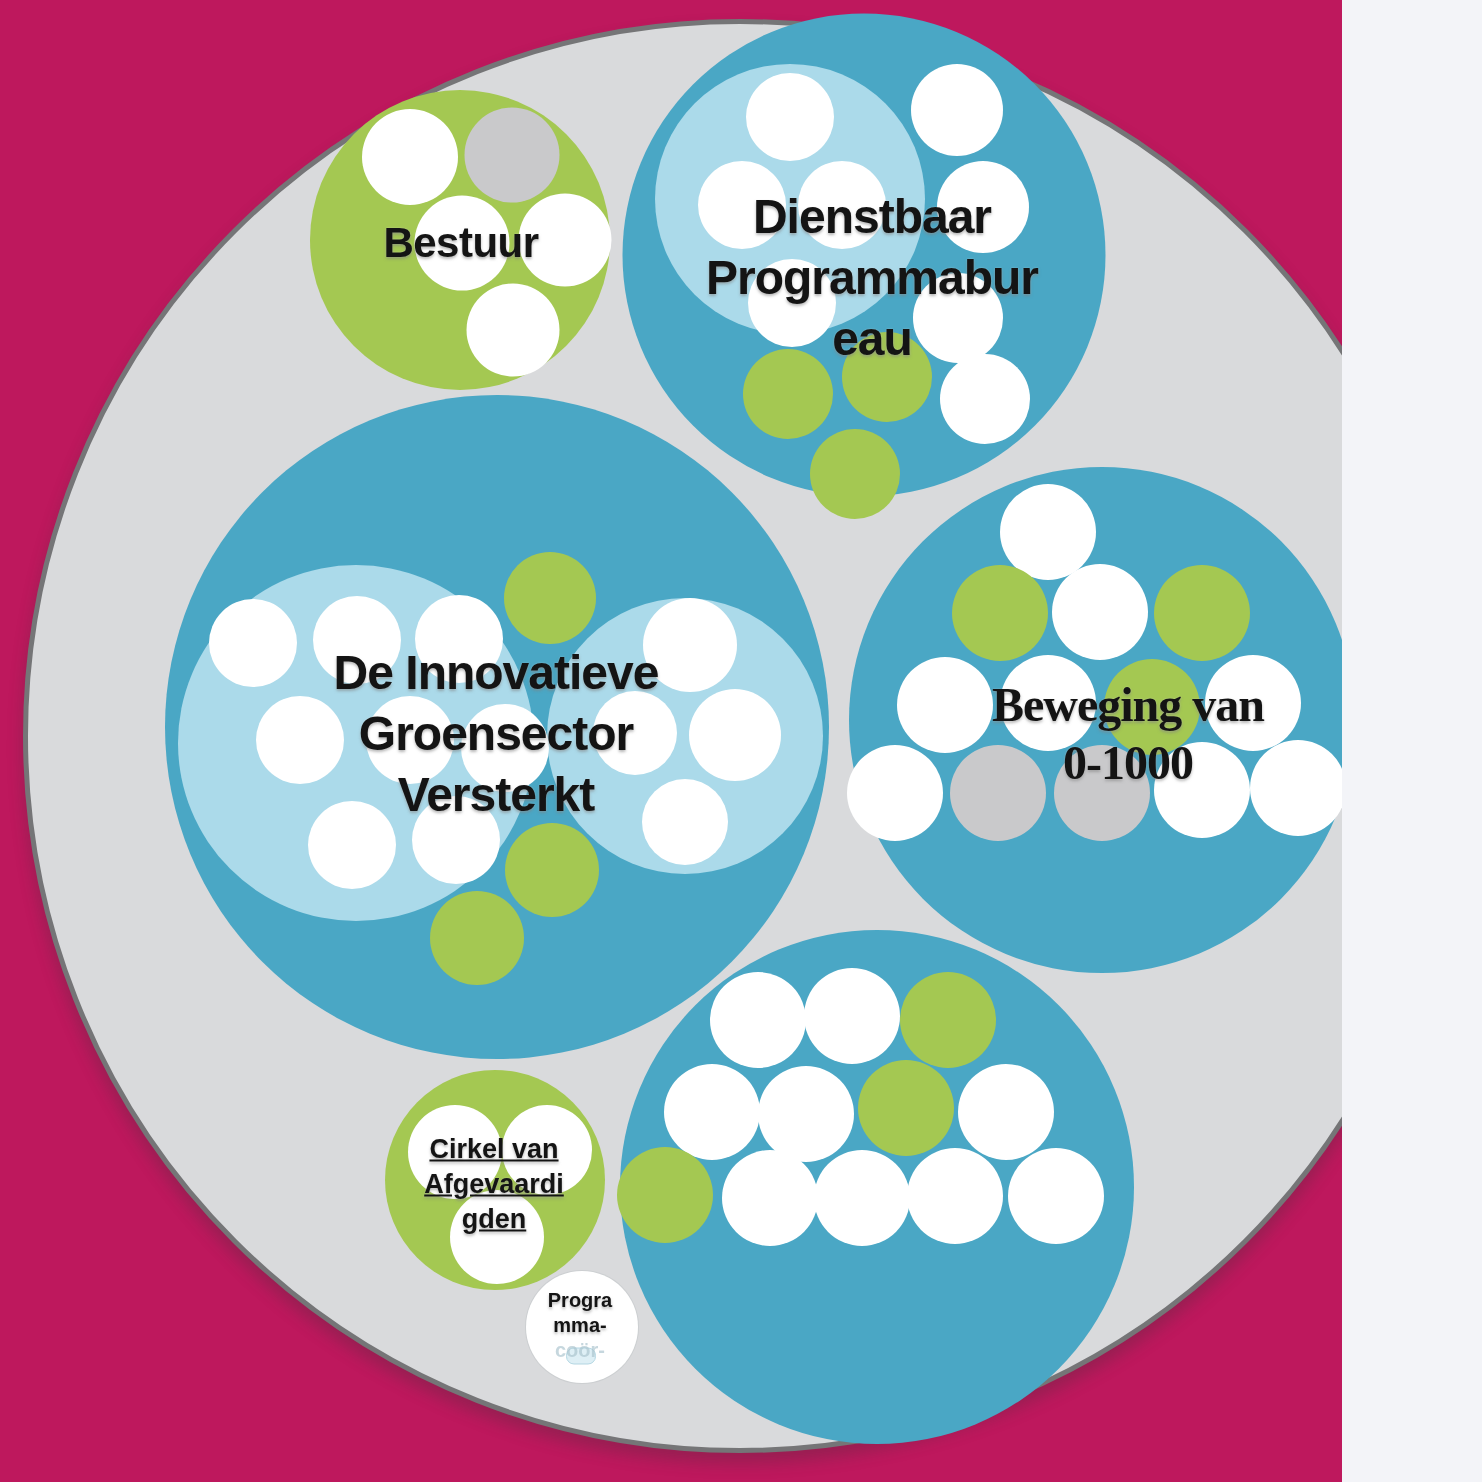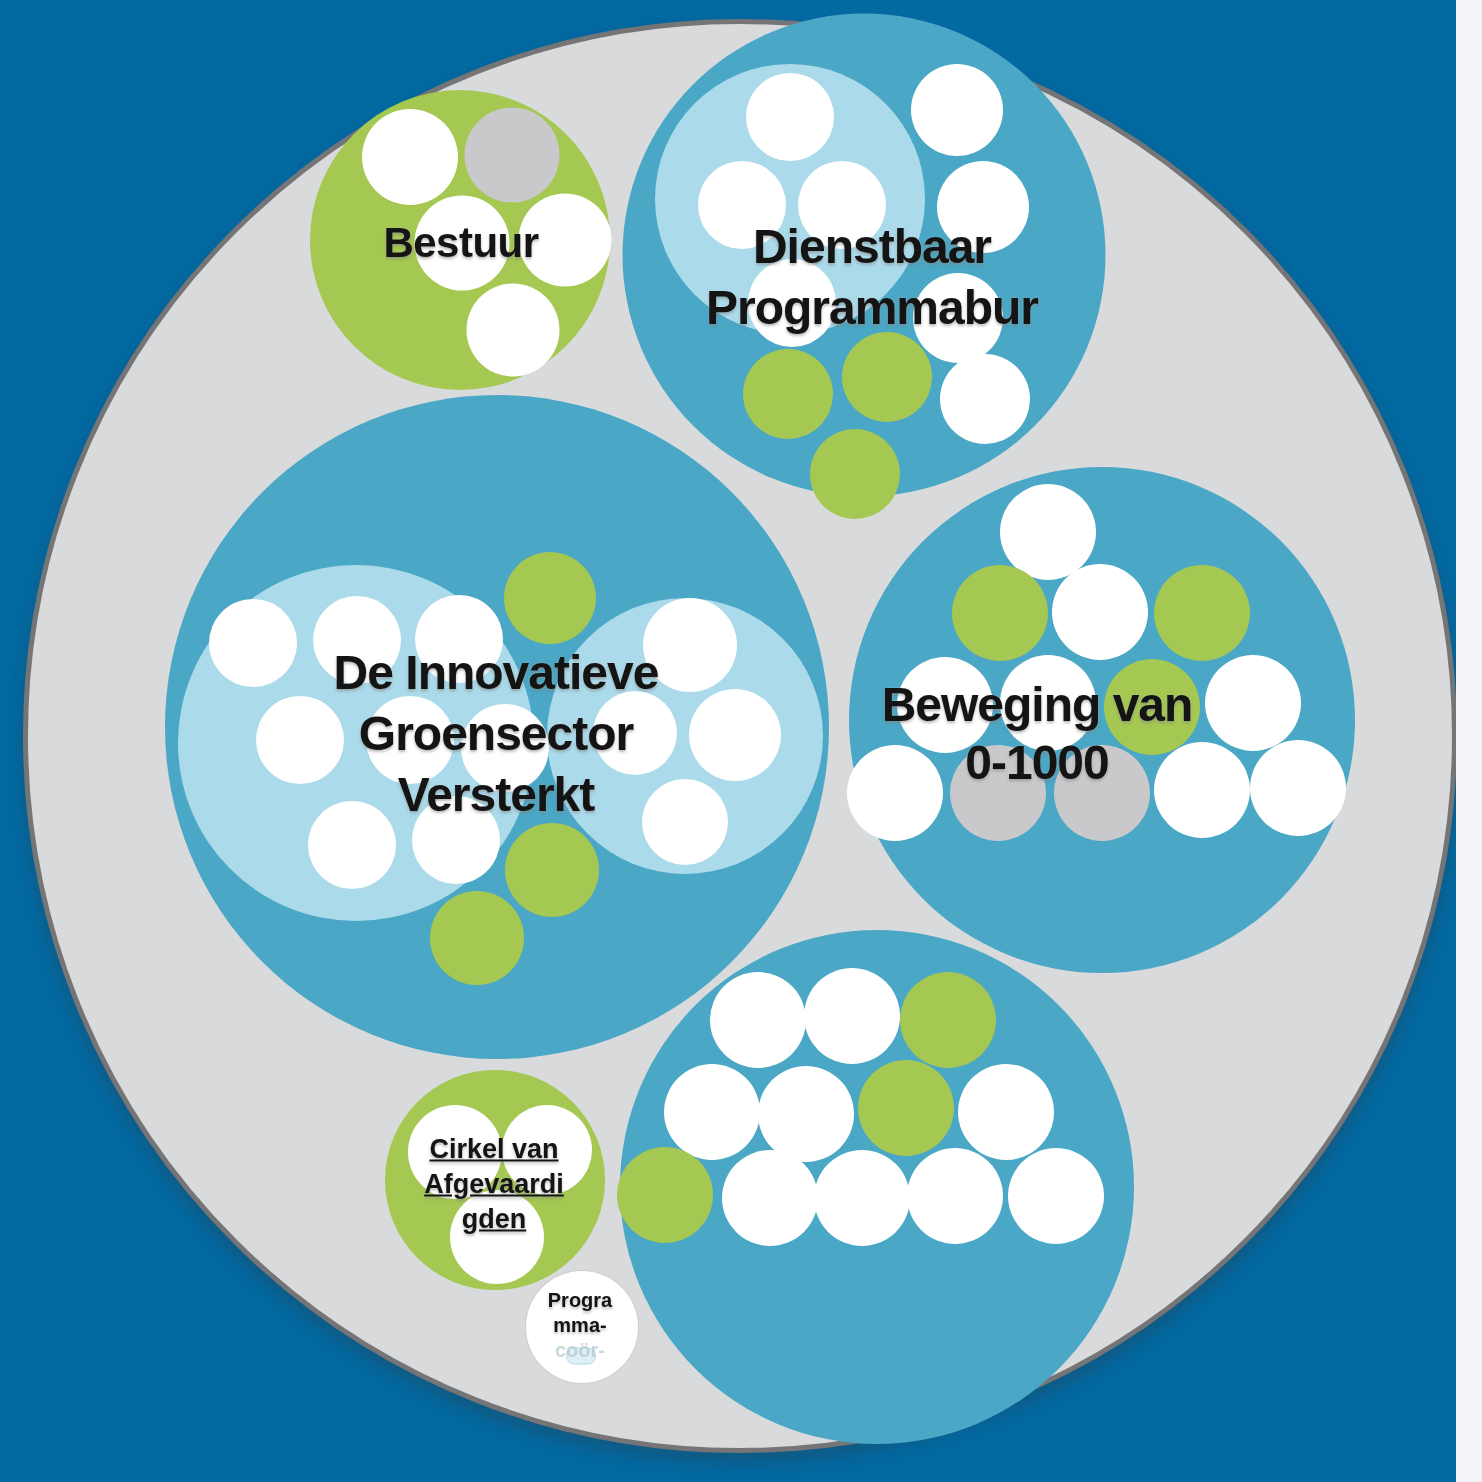--- a/index.html
+++ b/index.html
@@ -1,18 +1,18 @@
 <!DOCTYPE html>
 <html><head>
 <meta charset="utf-8">
 <title>Diagram</title>
 <style>
   html,body{margin:0;padding:0;background:#f3f4f8;}
   .stage{
-    position:relative;width:1456px;height:1482px;background:#0369a1;
+    position:relative;width:1342px;height:1482px;background:#be185d;
     overflow:hidden;font-family:"Liberation Sans","DejaVu Sans",sans-serif;
   }
   .c,.d{position:absolute;border-radius:50%;transform:translate(-50%,-50%);}
   .outer{background:#d9dadc;border:5px solid #757577;box-shadow:0 10px 16px rgba(50,50,55,.28);}
   .blue{background:#4aa7c5;}
   .green{background:#a4c852;}
   .lightblue{background:#abdaea;}
   .whitefill{background:#ffffff;}
   .w{background:#ffffff;}
   .g{background:#a4c852;}
@@ -116,29 +116,30 @@
   <div class="c whitefill" style="left:582px;top:1327px;width:112px;height:112px;box-shadow:0 0 0 1px rgba(180,185,190,.35);"></div>
   <span class="badge" style="left:581px;top:1356px;"></span>
 
   <div class="label mid" style="left:461px;top:243px;">
     <div>Bestuur</div>
   </div>
 
   <div class="label big" style="left:864px;top:277px;margin-left:8px;">
     <div>Dienstbaar</div>
     <div>Programmabur</div>
+    <div>eau</div>
   </div>
 
   <div class="label big" style="left:496px;top:733px;">
     <div>De Innovatieve</div>
     <div>Groensector</div>
     <div>Versterkt</div>
   </div>
 
-  <div class="label big" style="left:1037px;top:734px;line-height:58px;">
+  <div class="label big" style="left:1128px;top:734px;line-height:58px;font-family:Liberation Serif, serif;">
     <div>Beweging van</div>
     <div>0-1000</div>
   </div>
 
 
   <div class="label small" style="left:494px;top:1184px;text-decoration:underline;">
     <div>Cirkel van</div>
     <div>Afgevaardi</div>
     <div>gden</div>
   </div>

